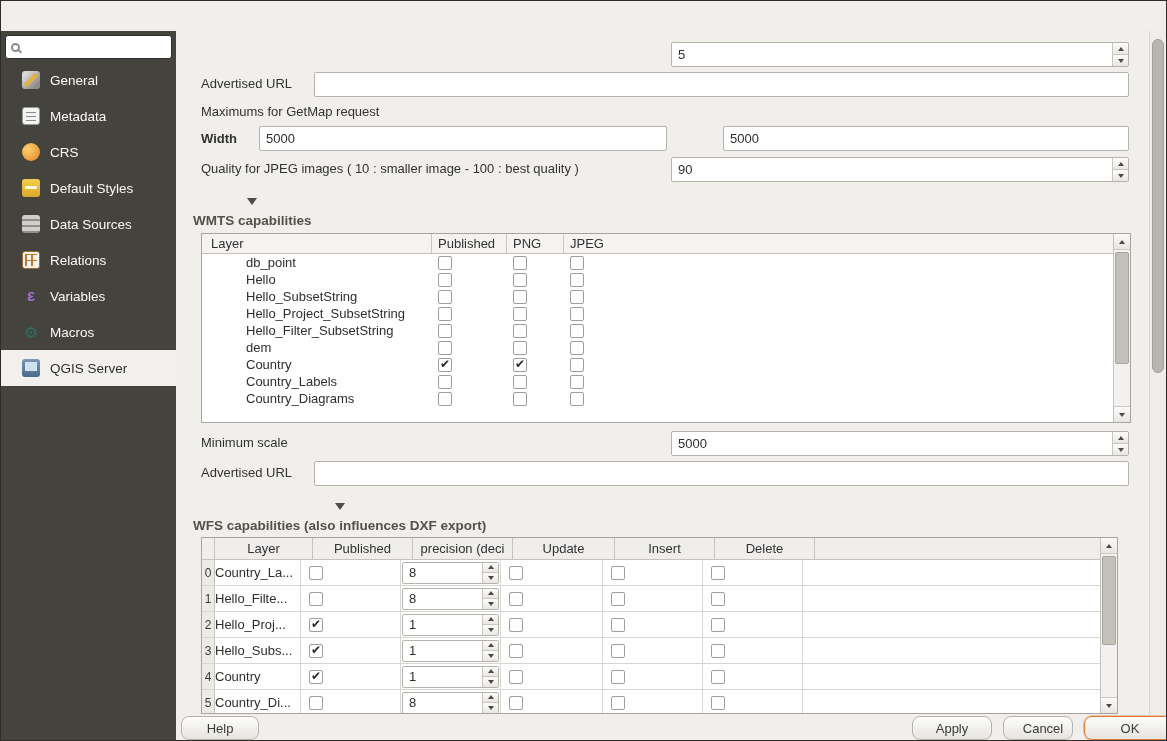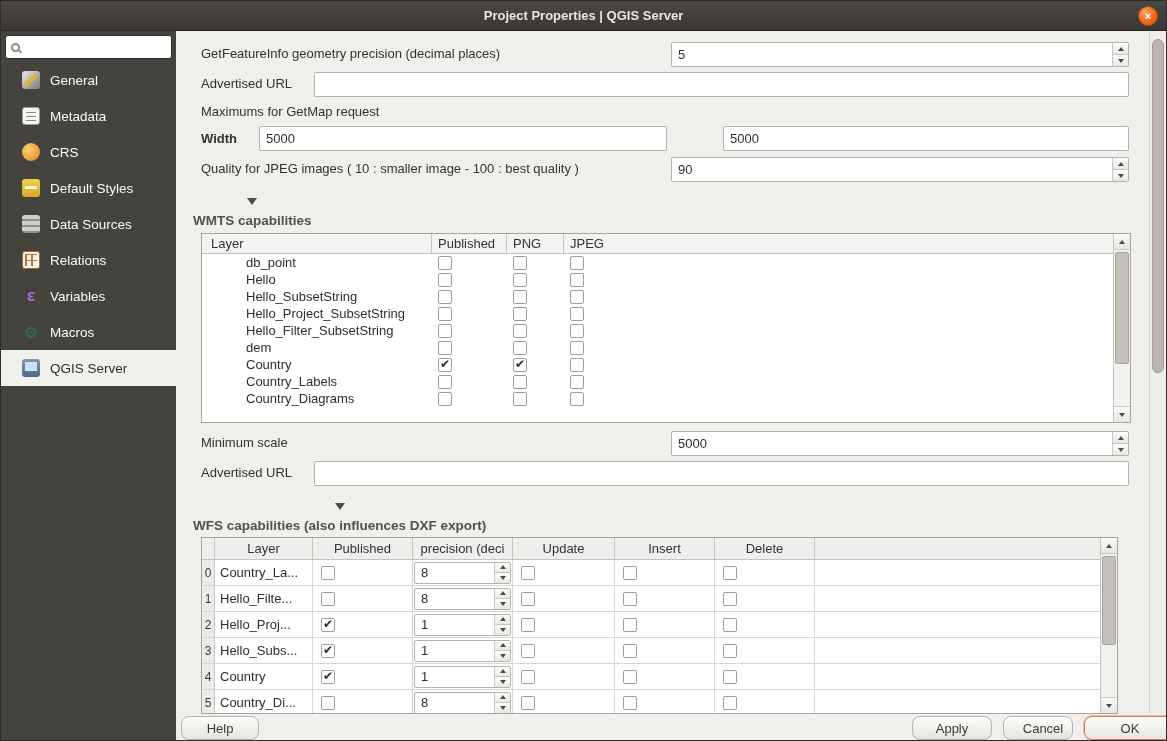--- a/index.html
+++ b/index.html
@@ -121,21 +121,21 @@
   .f-c-pub { width:100px; }
   .f-c-prec { width:100px; }
   .f-c-upd { width:102px; }
   .f-c-ins { width:100px; }
   .f-c-del { width:100px; }
   .f-c-fill { flex:1; border-right:none; }
   .wfs-row { display:flex; height:26px; border-bottom:1px solid #d8d6d2; font-size:13px; color:#2e2e2e; }
   .wfs-rowhdr { width:13px; background:#ecebe8; border-right:1px solid #c6c3be;
                 display:flex; align-items:center; justify-content:center; font-size:12px; color:#3a3a3a; }
   .wfs-cell { display:flex; align-items:center; border-right:1px solid #d8d6d2; overflow:hidden; }
-  .f-layer { width:98px; padding-left:5px; white-space:nowrap; }
+  .f-layer { width:86px; white-space:nowrap; }
   .f-pub { width:100px; padding-left:8px; }
   .f-prec { width:100px; }
   .f-upd { width:102px; padding-left:8px; }
   .f-ins { width:100px; padding-left:8px; }
   .f-del { width:100px; padding-left:8px; }
   .f-fill { flex:1; border-right:none; }
   .cell-spin { position:relative; height:22px; width:calc(100% - 2px); margin-left:1px; }
 
   
   .main-scrollbar { position:absolute; right:0; top:30px; width:17px; height:683px;
@@ -151,24 +151,20 @@
   .btn-help { left:5px; width:78px; }
   .btn-apply { left:736px; width:80px; }
   .btn-cancel { left:827px; width:70px;padding-left:10px; }
   .btn-ok { left:908px; width:92px; border:1px solid #e07b39; box-shadow:0 0 0 1px rgba(224,123,57,.4); }
 </style>
 </head>
 <body>
 
 <div class="window">
 
-  <div class="titlebar">
-    <span class="titlebar-text">Project Properties | QGIS Server</span>
-    <span class="close-btn">×</span>
-  </div>
 
   <div class="sidebar">
     <div class="search-wrap">
       <span class="search-icon"></span>
       <input class="search-input" type="text" placeholder="" style="">
     </div>
     <div class="sidebar-nav">
         <div class="sb-item">
           <span class="chip ic-general"></span>
           <span class="sb-label">General</span>
@@ -203,21 +199,20 @@
         </div>
         <div class="sb-item selected">
           <span class="chip ic-qgis-server"></span>
           <span class="sb-label">QGIS Server</span>
         </div>
       </div>
   </div>
 
   <div class="content">
 
-    <span class="lbl" style="left:25px; top:15px;">GetFeatureInfo geometry precision (decimal places)</span>
     <div class="spinbox" style="left:495px; top:11px; width:458px;">
       <span class="spin-value">5</span>
       <span class="spin-btns">
         <span class="spin-up">
             <i class="tri-up"></i>
           </span>
         <span class="spin-down">
             <i class="tri-down"></i>
           </span>
       </span>

